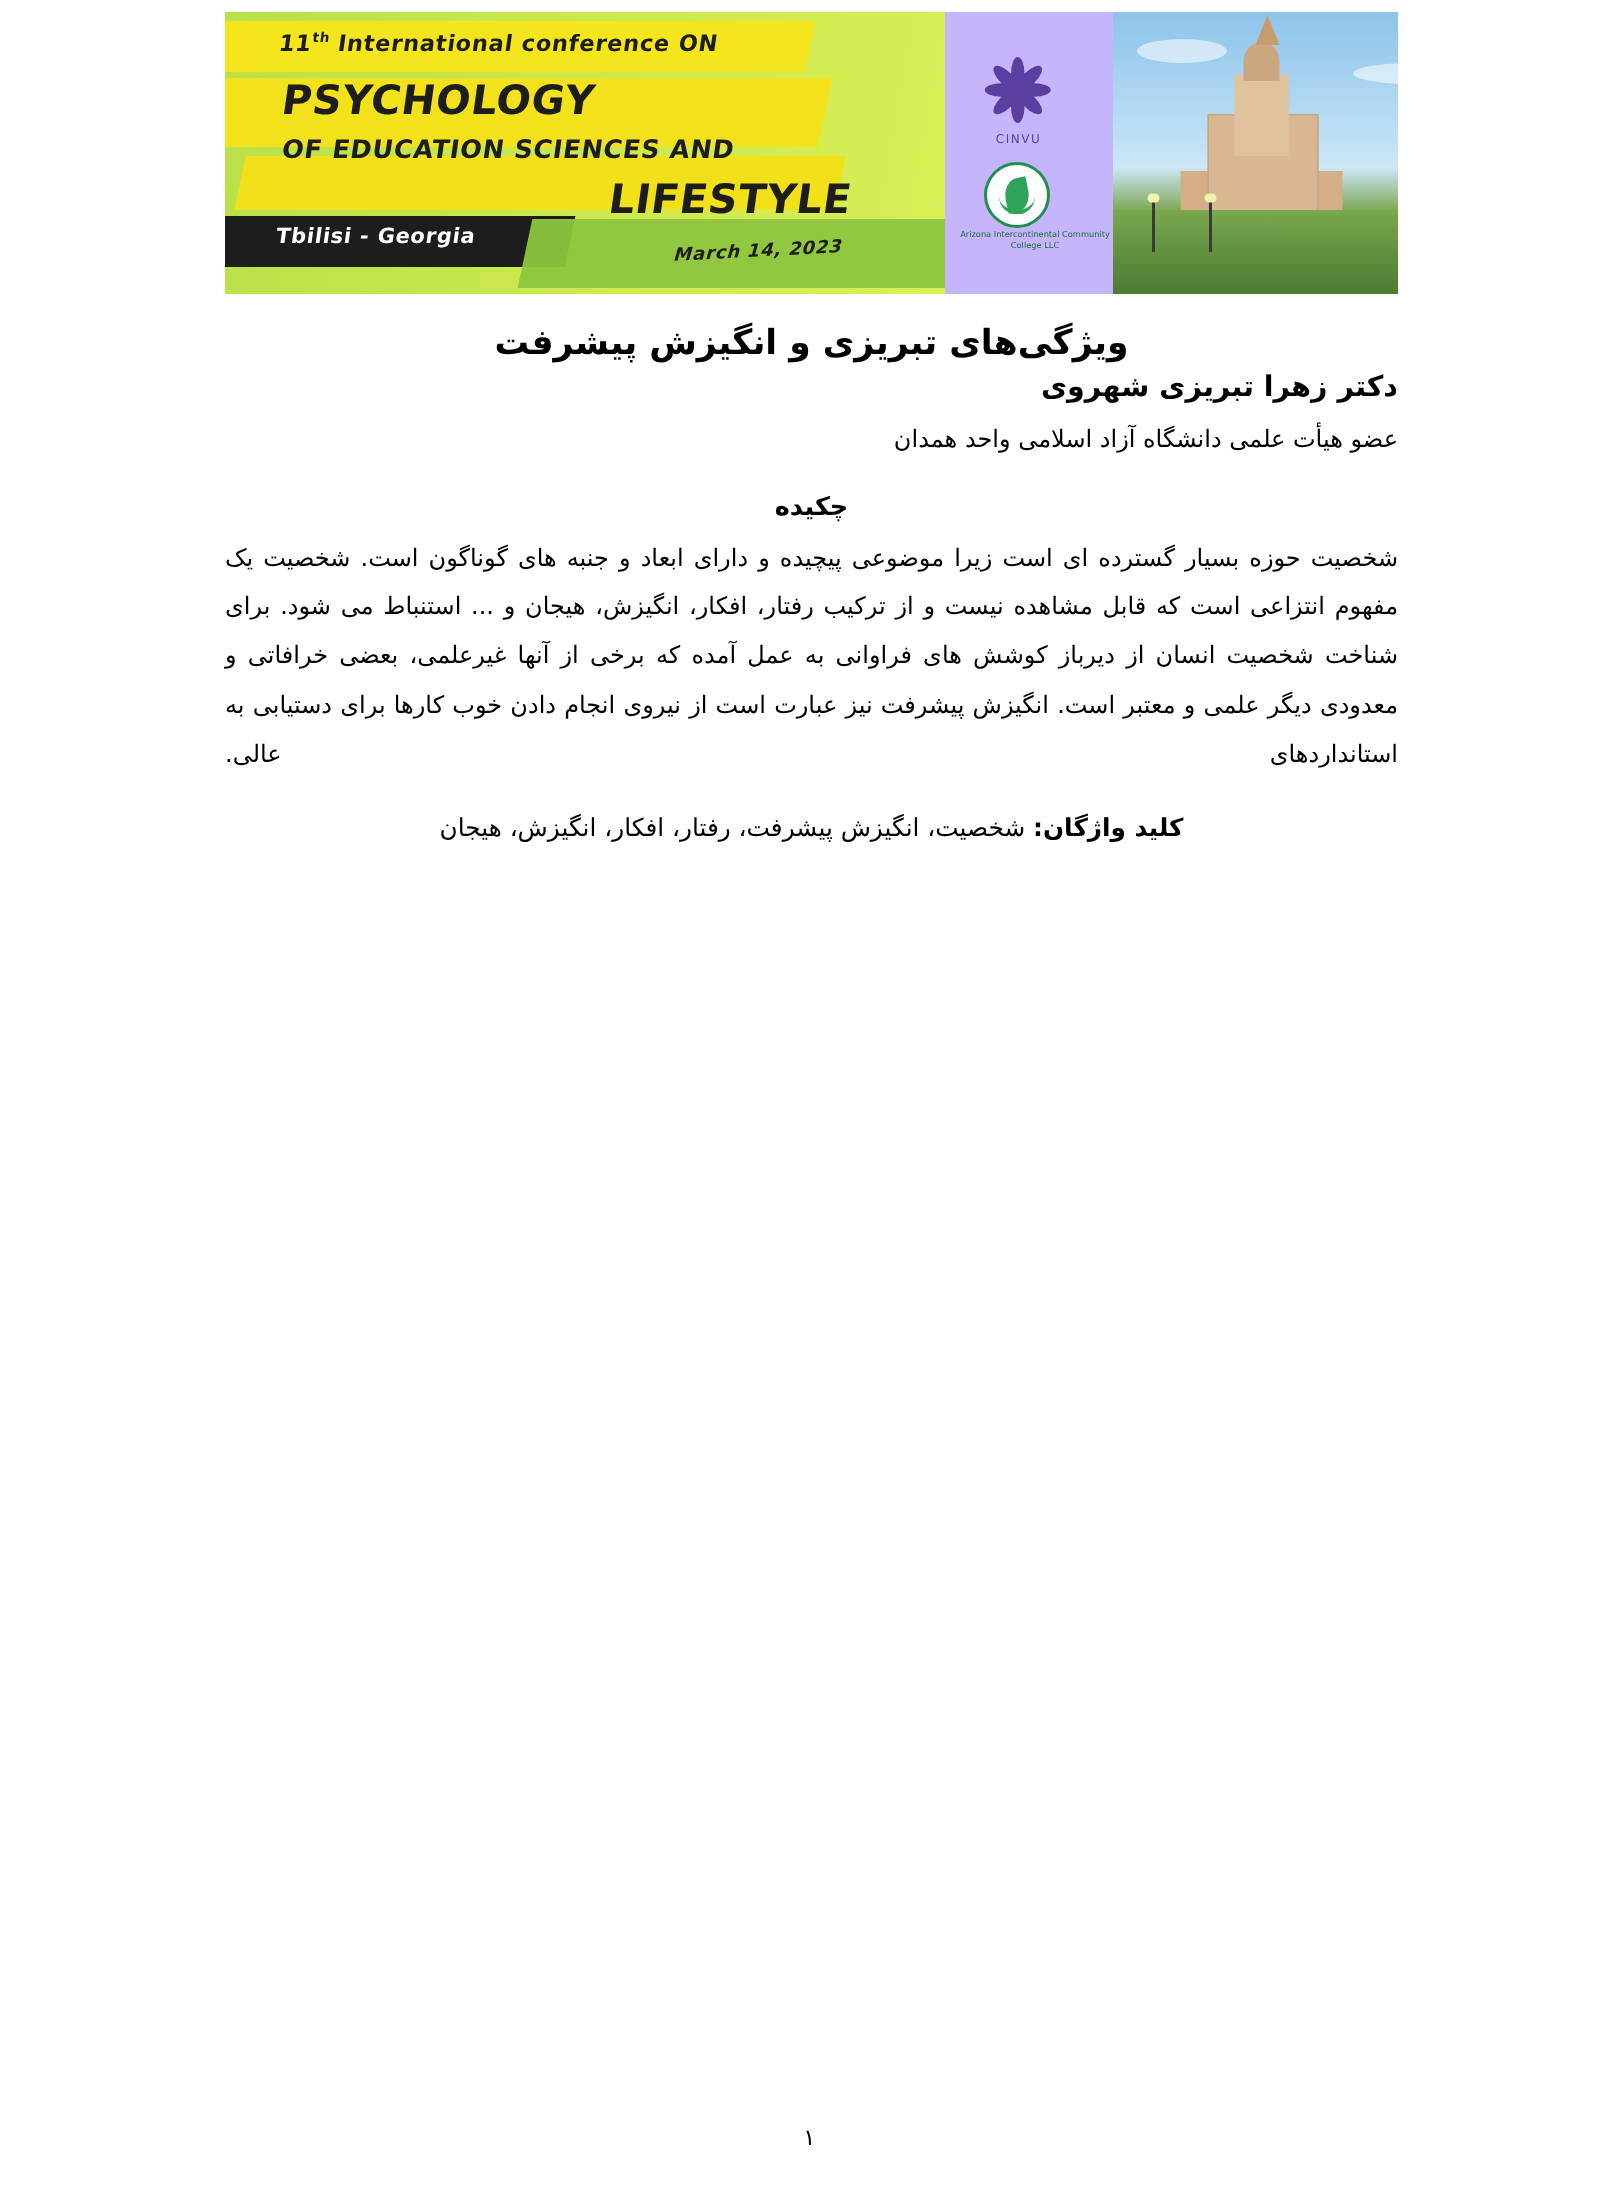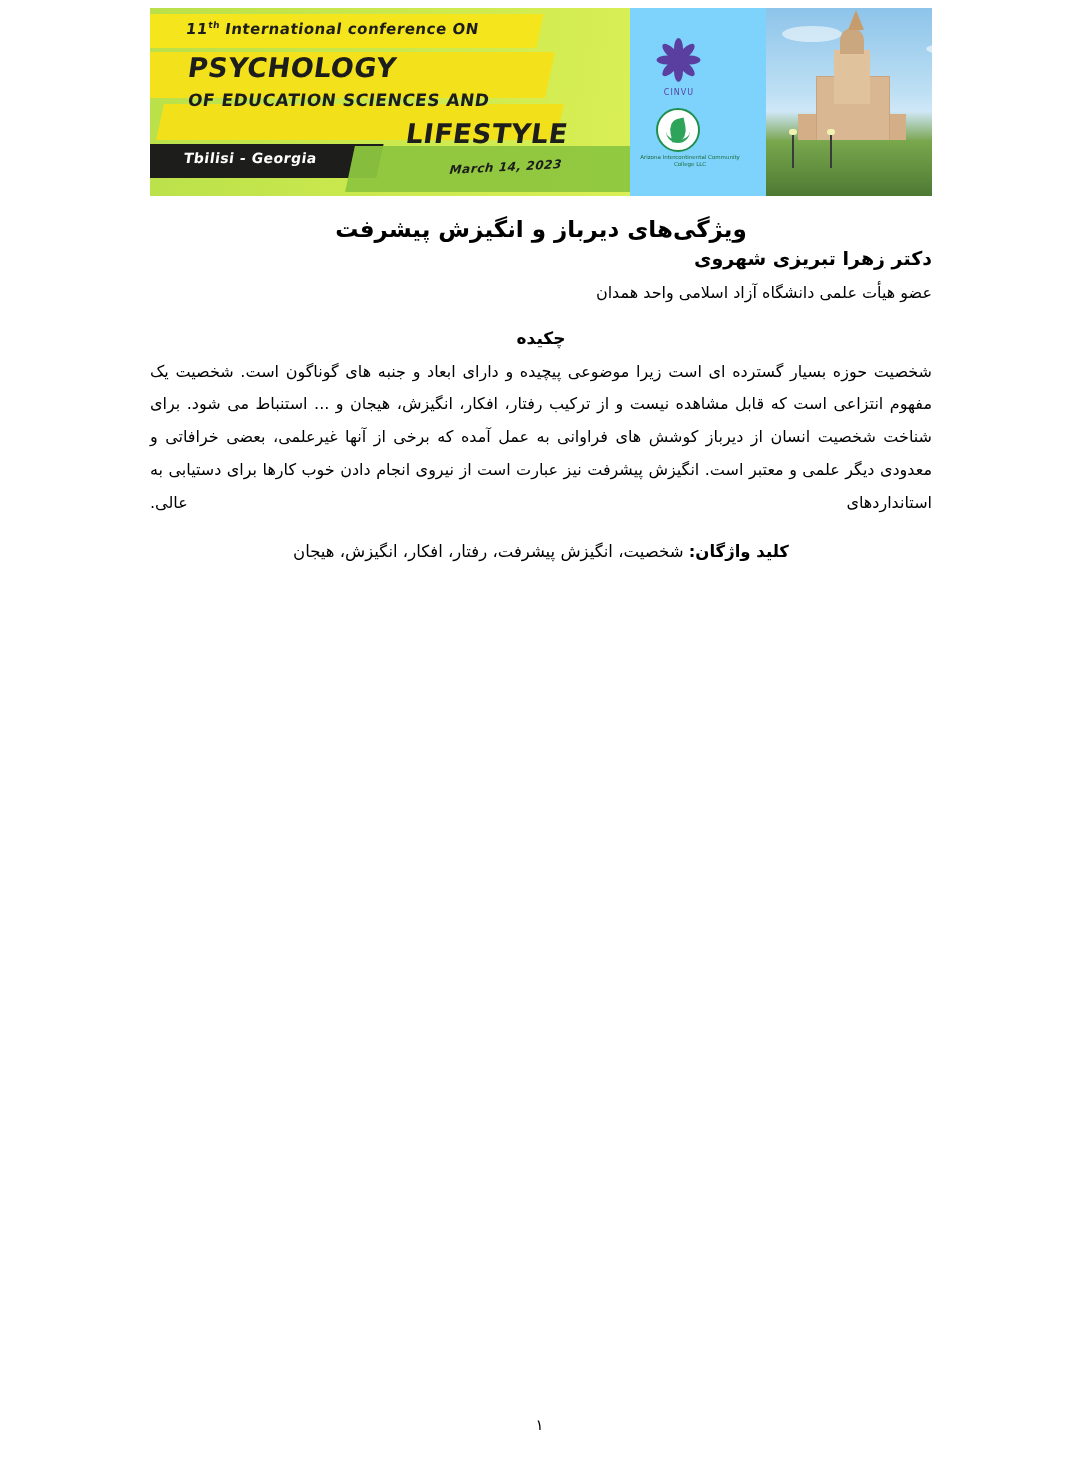--- a/index.html
+++ b/index.html
@@ -88,23 +88,23 @@
   .b-line4 { left: 256px; top: 110px; font-size: 27px; }
   .b-city  { left: 34px; top: 142px; font-size: 14px; color: #ffffff; }
   .b-date  {
     left: 300px; top: 152px; font-size: 12px; color: #1d1d1b;
     font-style: italic; transform: skewX(-8deg) rotate(-3deg);
   }
 
   
   .banner-mid {
     position: relative;
-    width: 136px;
+    width: 112px;
     height: 100%;
-    background: #7dd3fc;
+    background: #c4b5fd;
   }
   .logo-cinvu {
     position: absolute;
     left: 24px; top: 28px;
     width: 48px; height: 48px;
   }
   .logo-cinvu .petal {
     position: absolute; left: 50%; top: 50%;
     width: 9px; height: 22px; margin-left: -4.5px; margin-top: -22px;
     background: #5a3fa0;
@@ -312,21 +312,21 @@
         <div class="lamp" style="left:26px;"></div>
         <div class="lamp" style="left:64px;"></div>
 
       </div>
 
     </div>
   </div>
 
   <div class="doc">
 
-    <h1 class="title">ویژگی‌های دیرباز و انگیزش پیشرفت</h1>
+    <h1 class="title">ویژگی‌های تبریزی و انگیزش پیشرفت</h1>
 
     <div class="author">دکتر زهرا تبریزی شهروی</div>
 
     <div class="affiliation">عضو هیأت علمی دانشگاه آزاد اسلامی واحد همدان</div>
 
     <div class="section-head">چکیده</div>
 
     <p class="abstract">شخصیت حوزه بسیار گسترده ای است زیرا موضوعی پیچیده و دارای ابعاد و جنبه های گوناگون است. شخصیت یک مفهوم انتزاعی است که قابل مشاهده نیست و از ترکیب رفتار، افکار، انگیزش، هیجان و ... استنباط می شود. برای شناخت شخصیت انسان از دیرباز کوشش های فراوانی به عمل آمده که برخی از آنها غیرعلمی، بعضی خرافاتی و معدودی دیگر علمی و معتبر است. انگیزش پیشرفت نیز عبارت است از نیروی انجام دادن خوب کارها برای دستیابی به استانداردهای عالی.</p>
 
     <div class="keywords">

